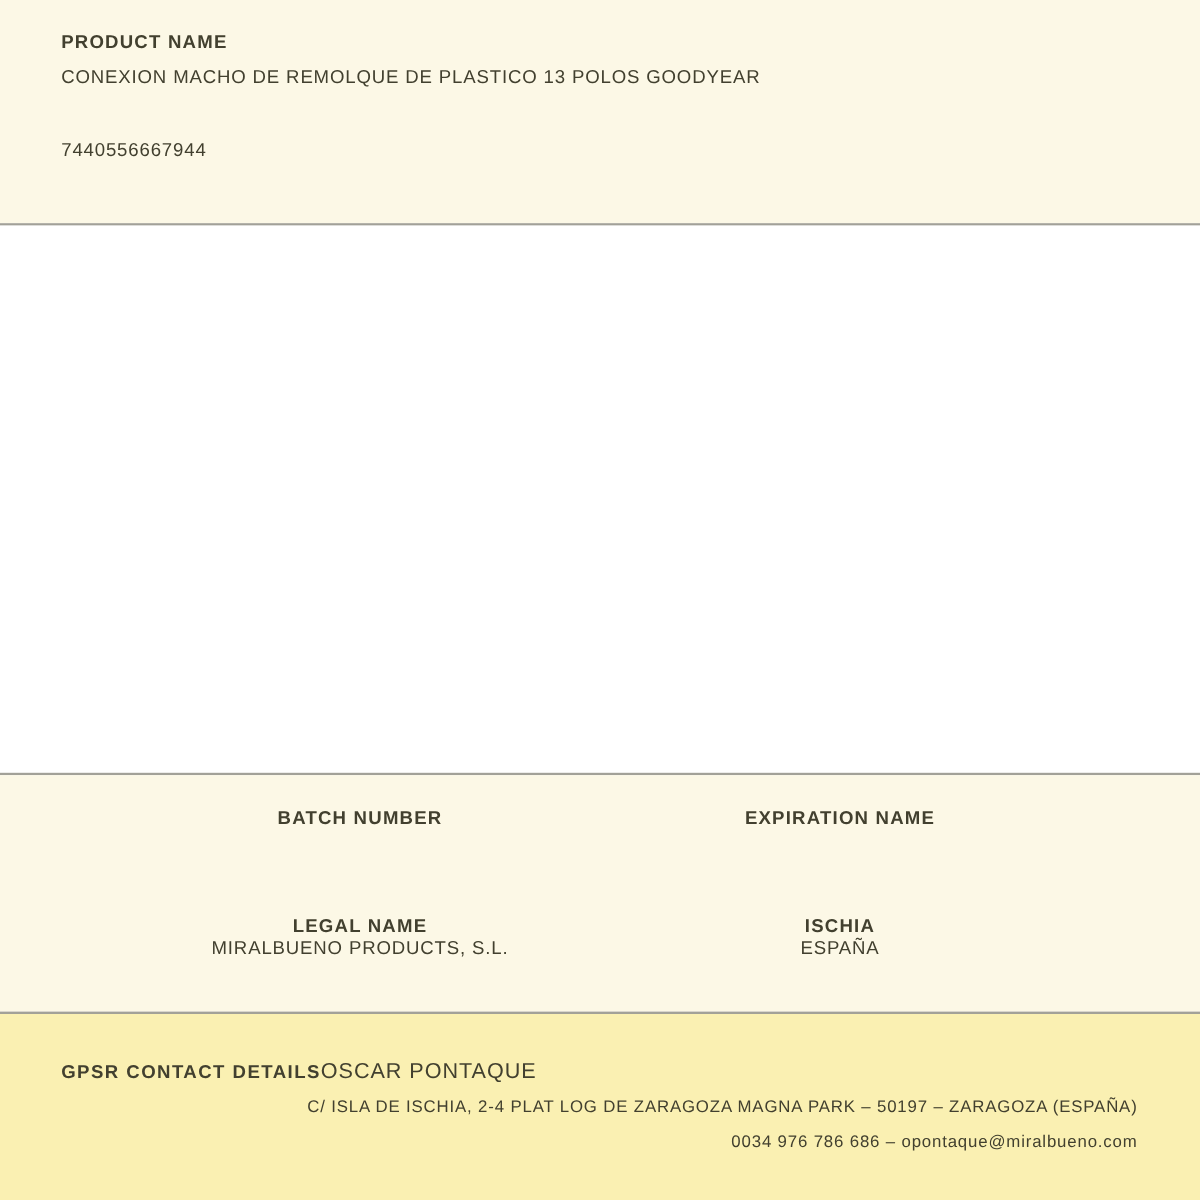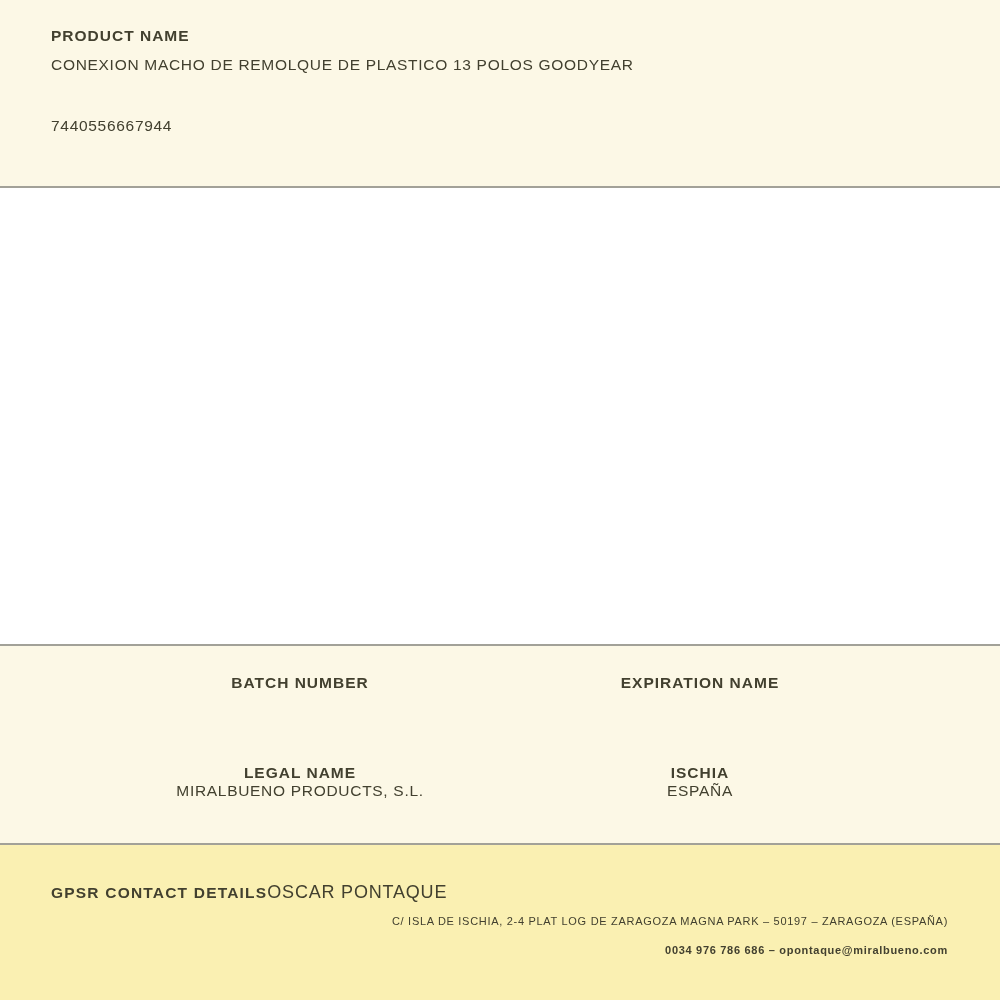--- a/index.html
+++ b/index.html
@@ -85,27 +85,27 @@
     font-size: 15.5px;
     letter-spacing: 1.2px;
     line-height: 18px;
   }
   .gpsr-name {
     font-size: 18px;
     letter-spacing: 0.8px;
     line-height: 18px;
   }
   .gpsr-line {
-    font-size: 11px;
+    font-size: 14px;
     letter-spacing: 0.7px;
     line-height: 18px;
     text-align: right;
   }
   .gpsr-address { margin-top: 10px; }
-  .gpsr-phone { margin-top: 11px; font-weight: bold; }
+  .gpsr-phone { margin-top: 11px; }
 </style>
 </head>
 <body>
 
 <div class="page">
 
   <section class="top-section">
     <div class="field">
       <div class="field-label">PRODUCT NAME</div>
       <div class="field-value">CONEXION MACHO DE REMOLQUE DE PLASTICO 13 POLOS GOODYEAR</div>

